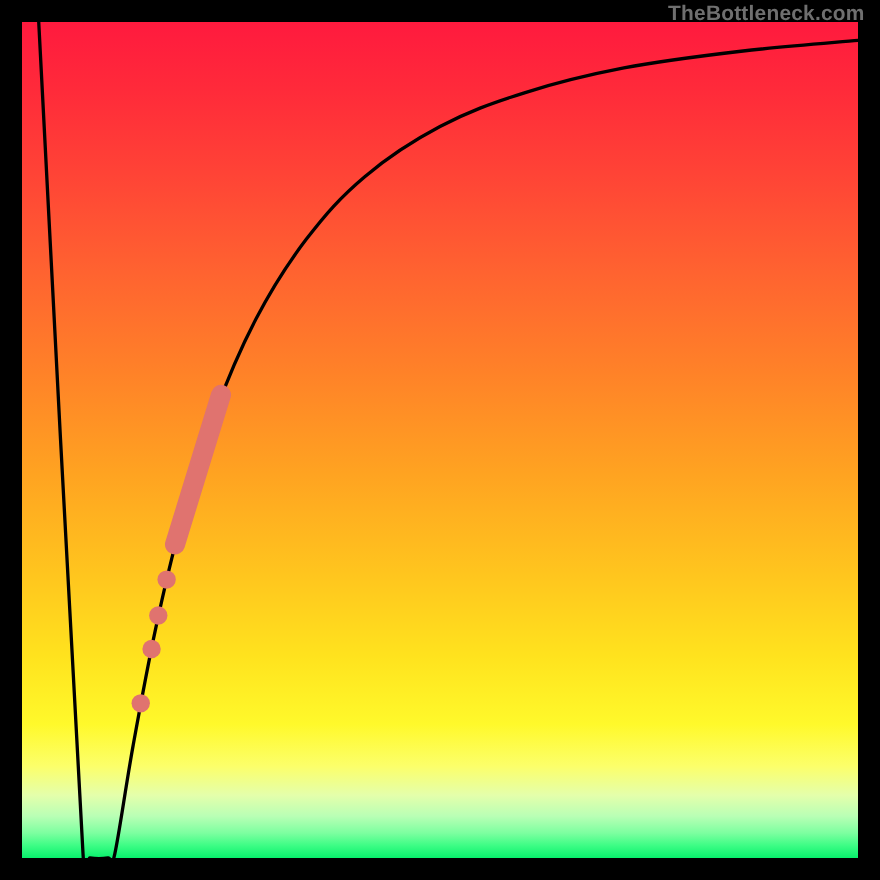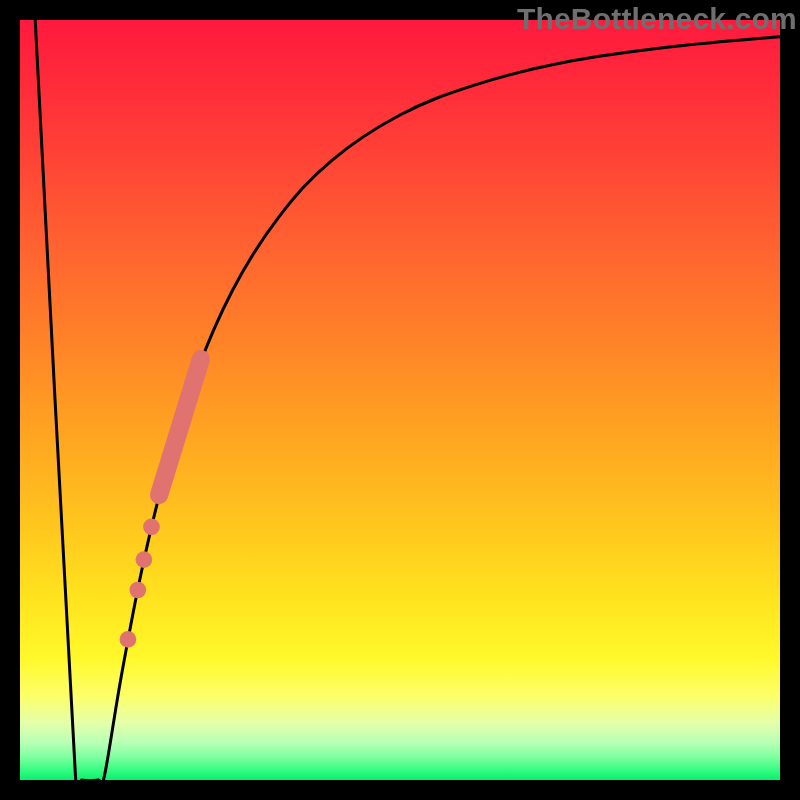--- a/index.html
+++ b/index.html
@@ -50,23 +50,23 @@
   svg.curve {
     position: absolute;
     left: 0; top: 0;
     width: 760px;
     height: 760px;
     overflow: visible;
   }
   .watermark {
     position: absolute;
     top: 2px;
-    right: 3px;
+    right: 14px;
     font-family: Arial, Helvetica, sans-serif;
-    font-size: 30px;
+    font-size: 19px;
     font-weight: 600;
     color: #6f6f6f;
     letter-spacing: 0.2px;
     user-select: none;
   }
 </style>
 </head>
 <body>
 
 <div class="frame">

